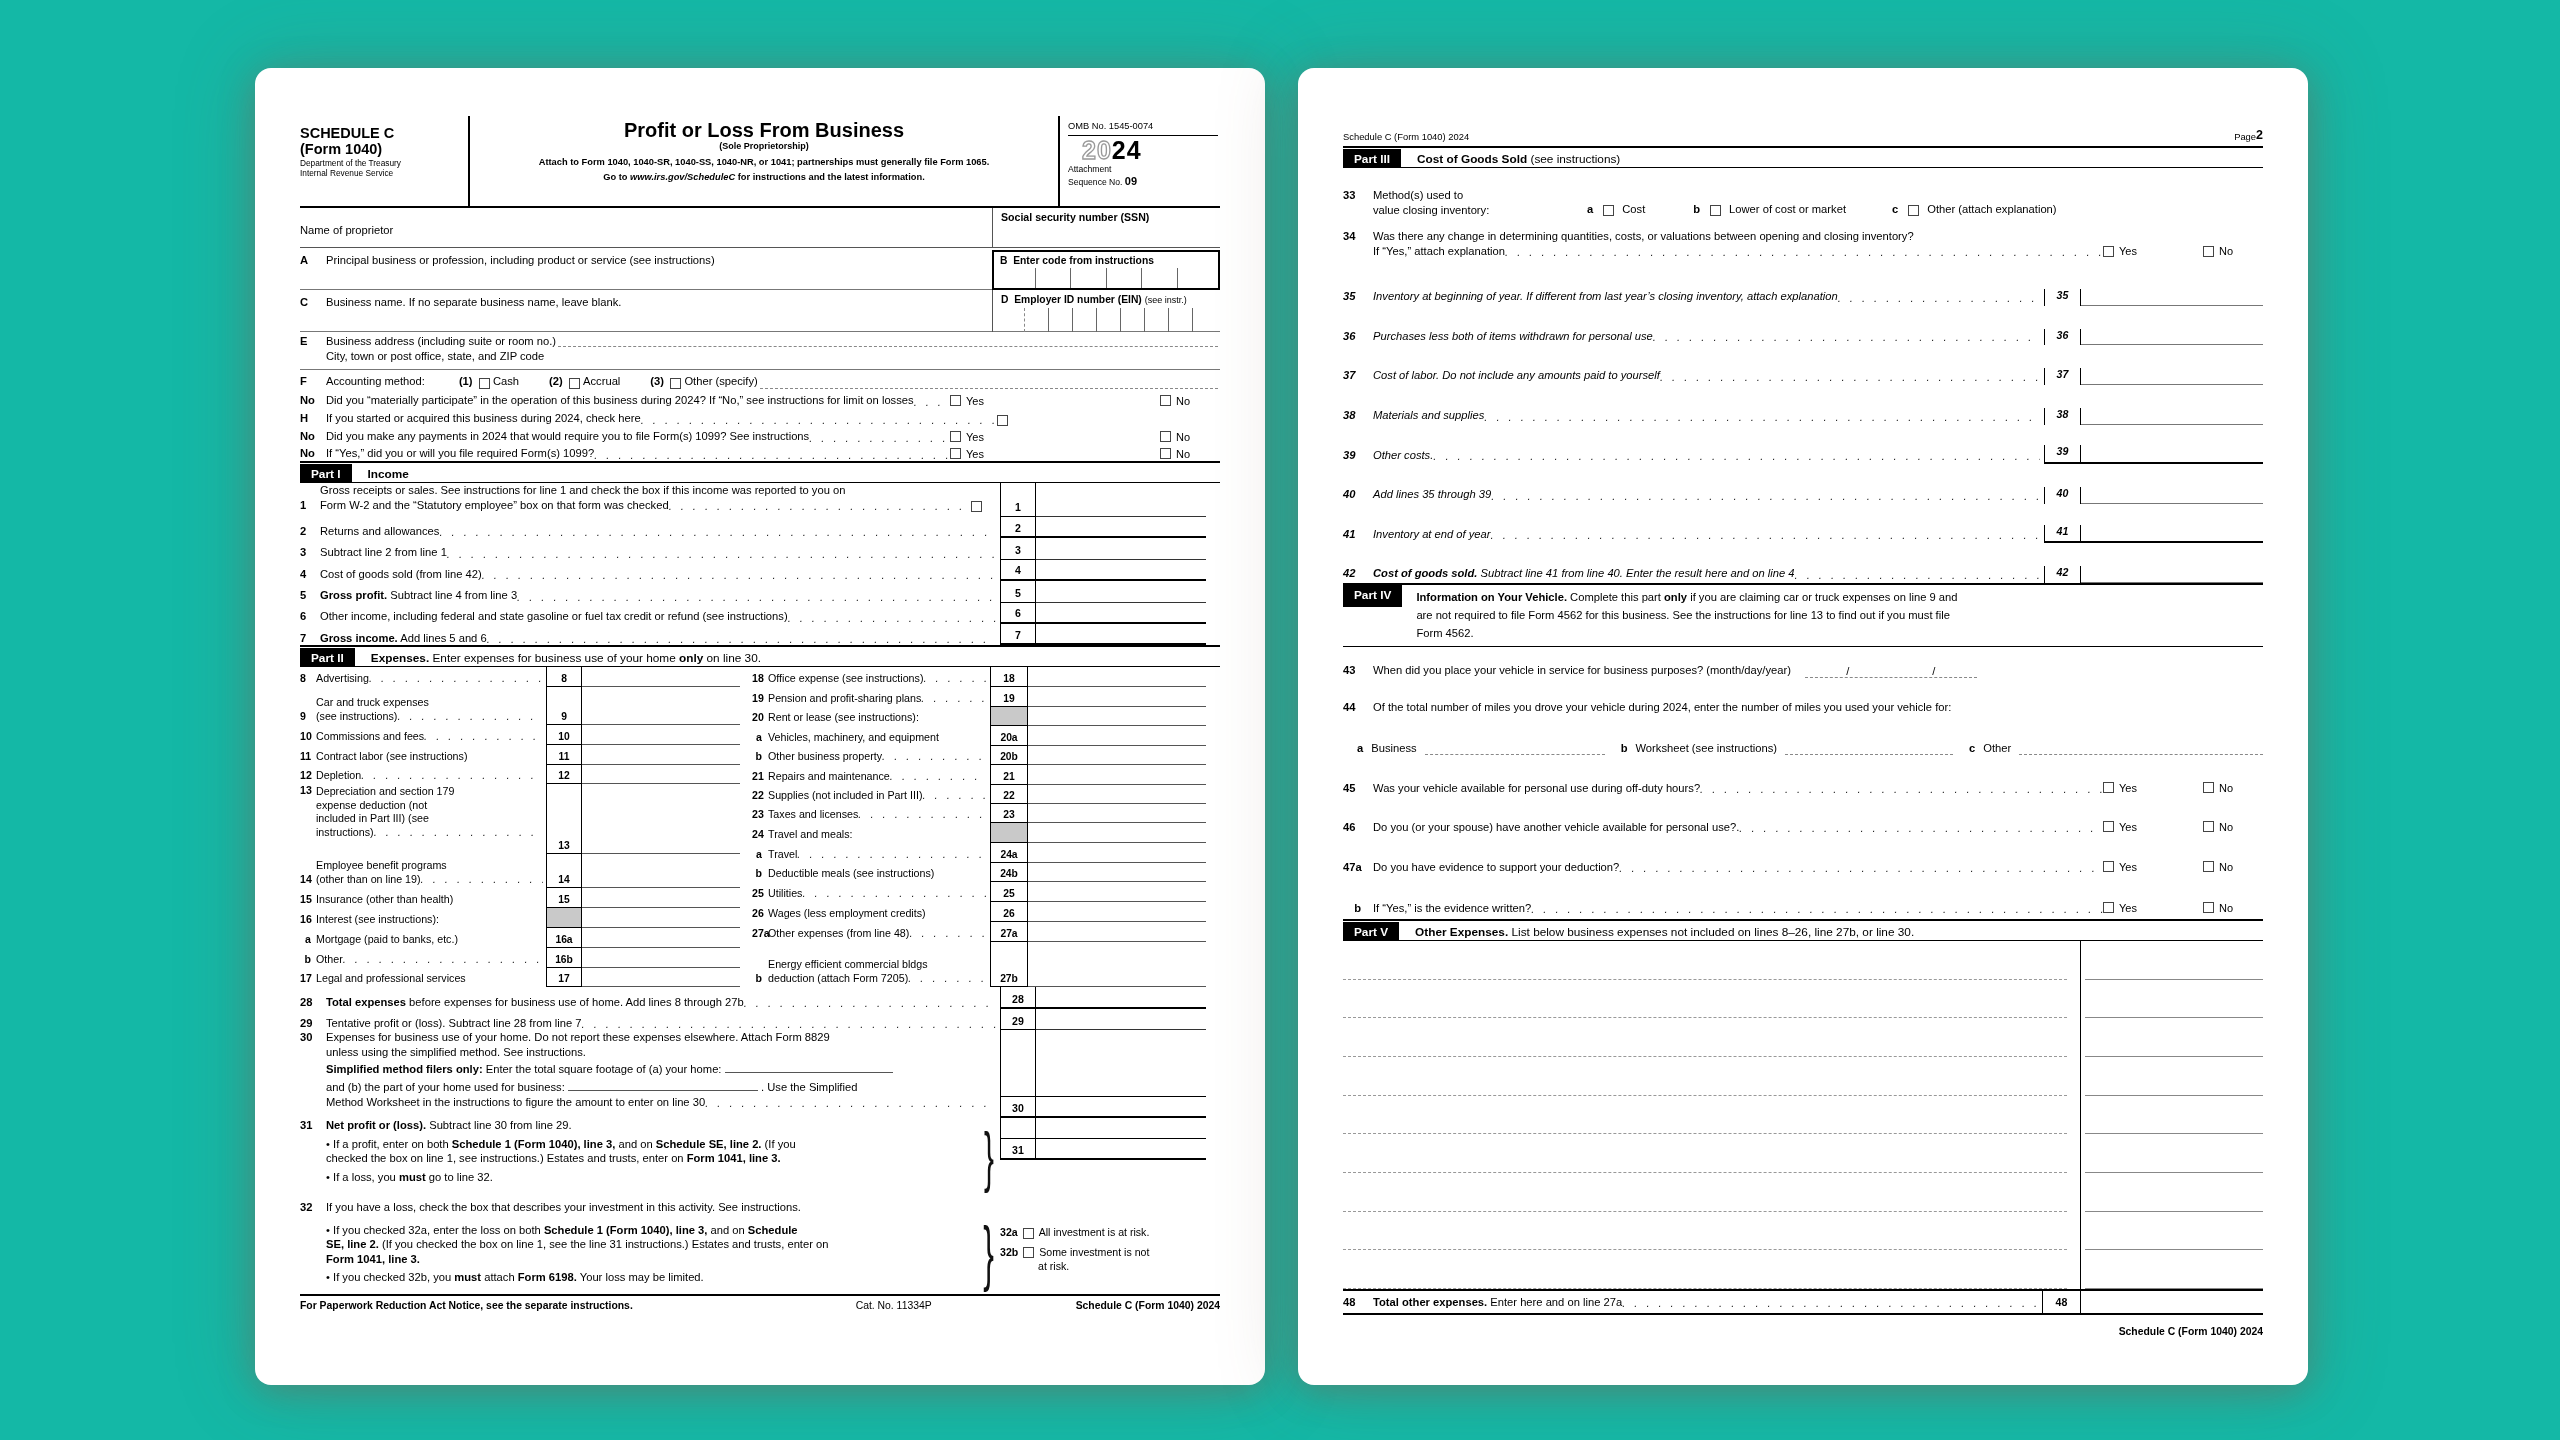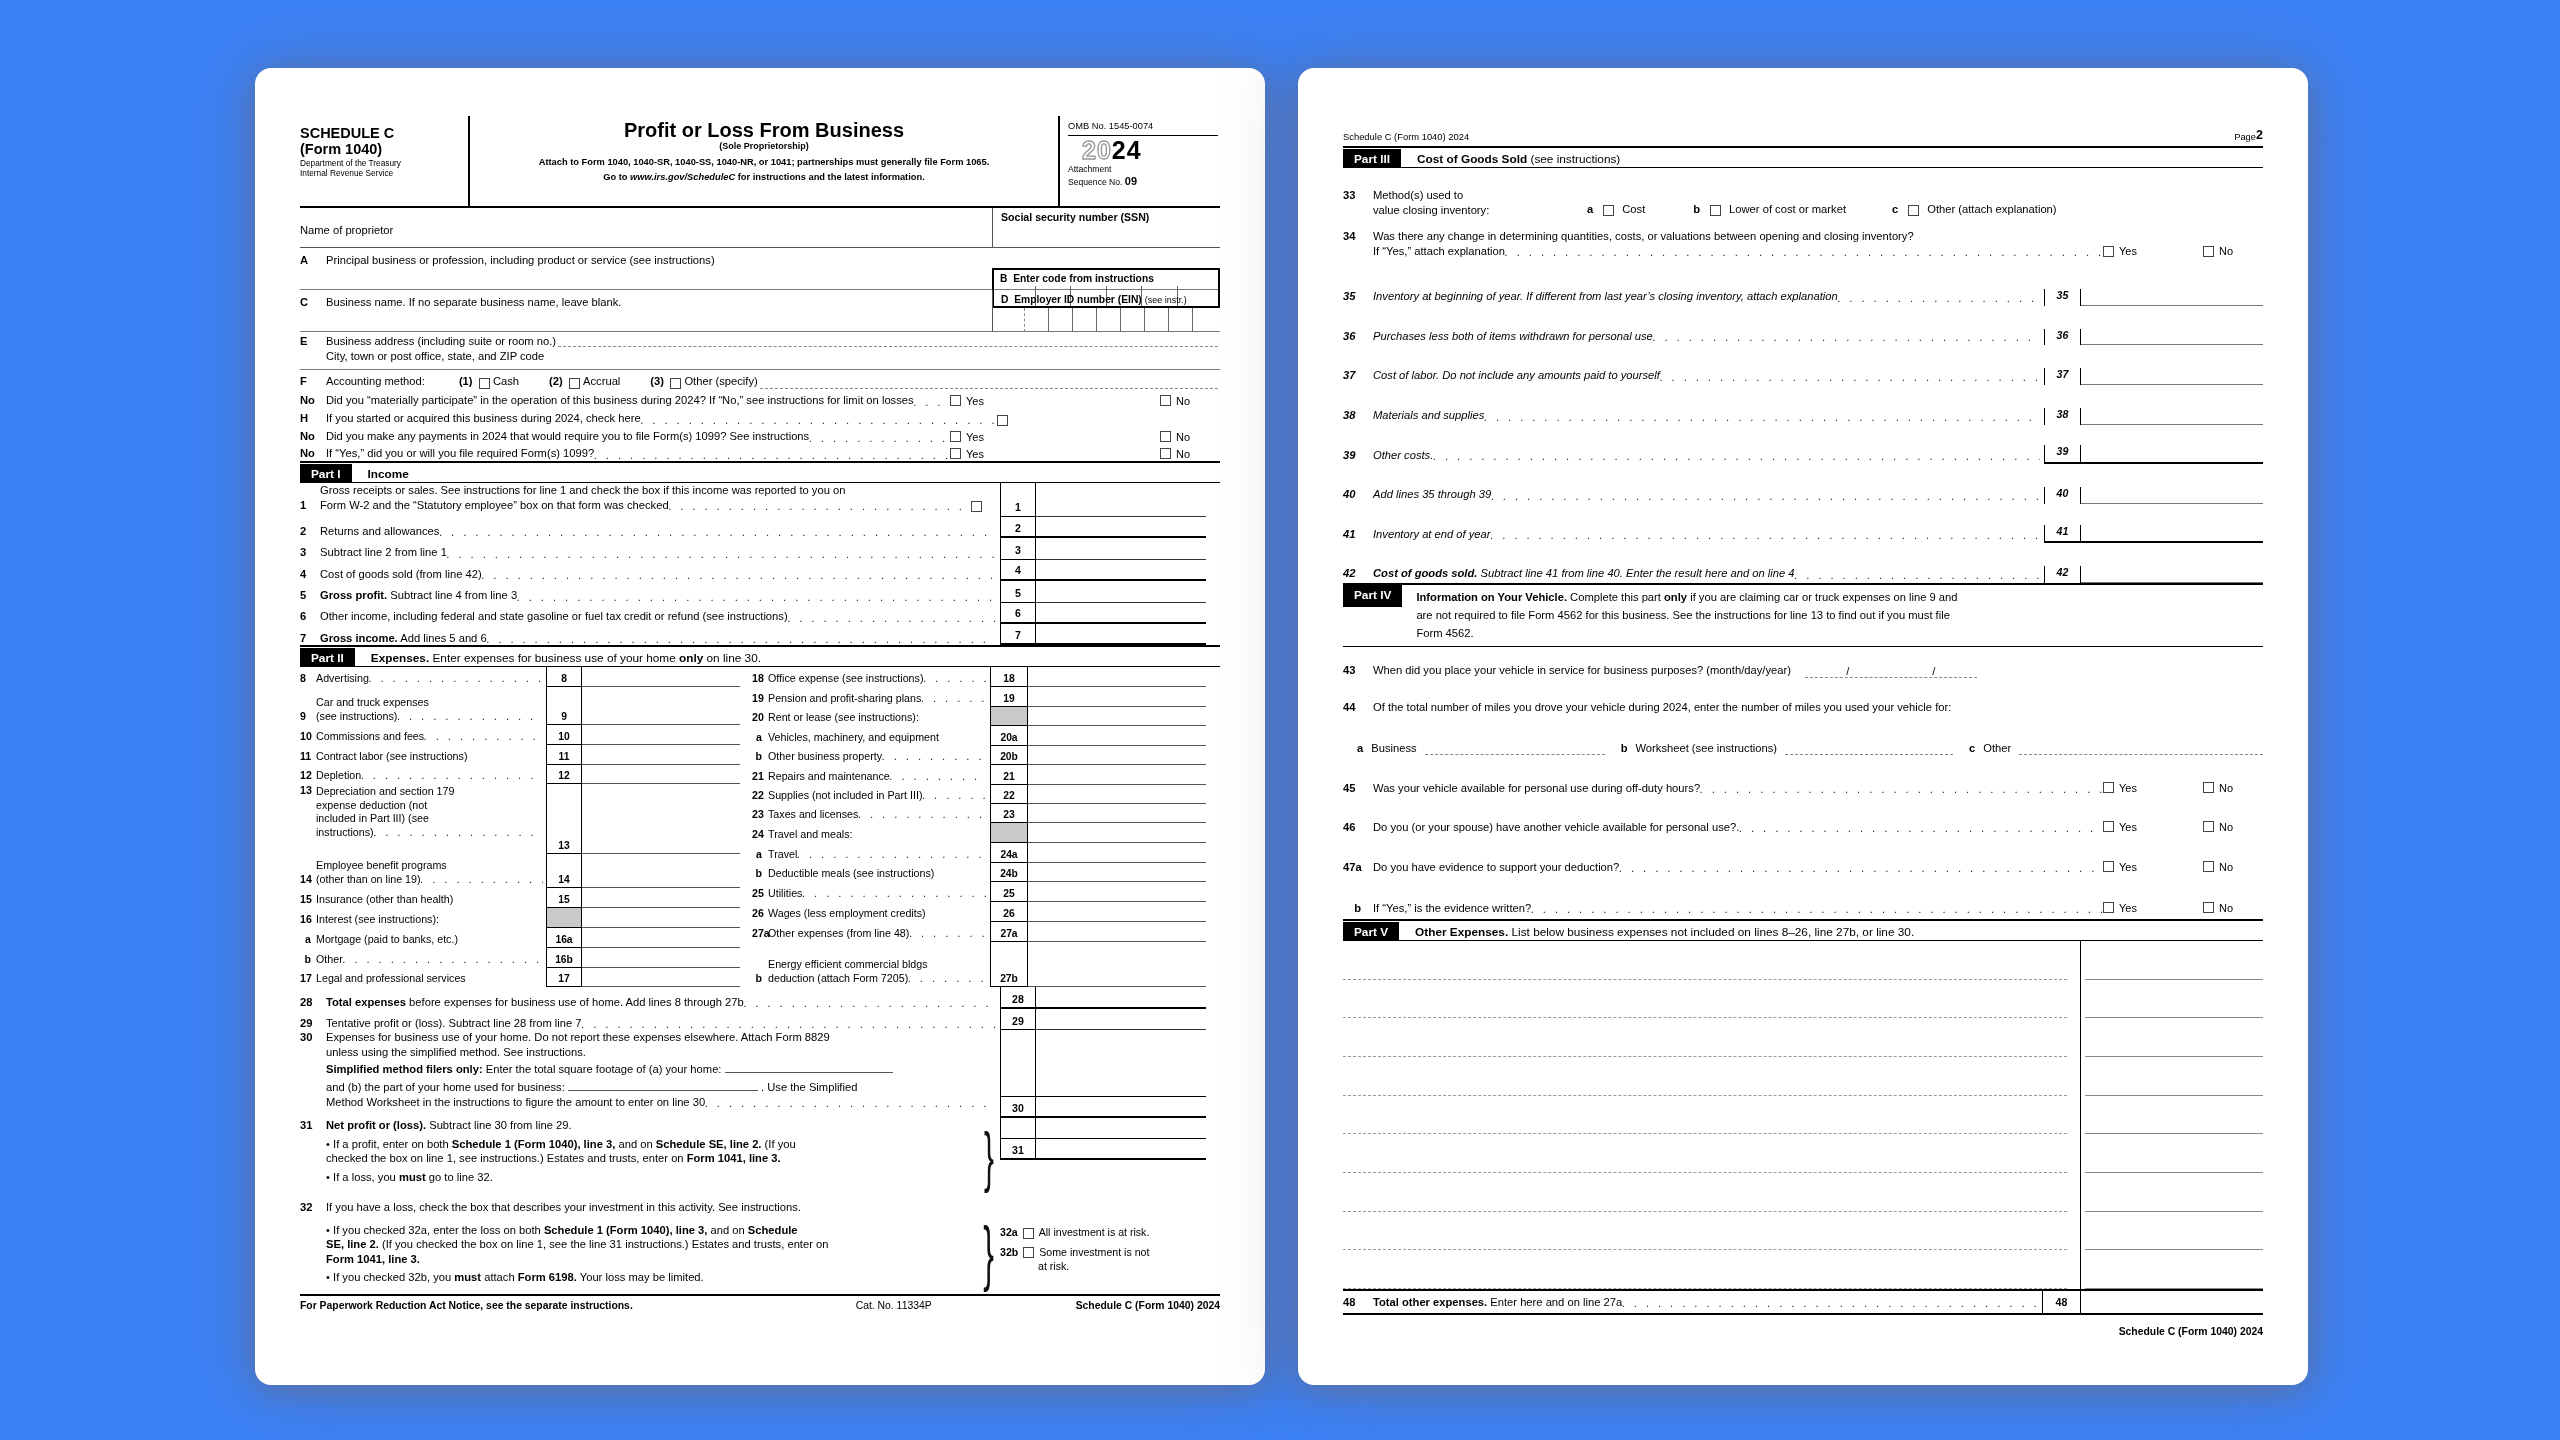--- a/index.html
+++ b/index.html
@@ -1,16 +1,16 @@
 <!DOCTYPE html>
 <html><head>
 <meta charset="utf-8">
 <style>
   html,body{margin:0;padding:0;background:#e8ded8;}
-  .stage{position:relative;width:2560px;height:1440px;background:#3b82f6;font-family:"Liberation Sans",sans-serif;color:#000;overflow:hidden;}
+  .stage{position:relative;width:2560px;height:1440px;background:#14b8a6;font-family:"Liberation Sans",sans-serif;color:#000;overflow:hidden;}
   .stage *{box-sizing:border-box;}
   .page{position:absolute;top:68px;width:1010px;height:1317px;background:#fff;border-radius:16px;
         box-shadow:0 6px 34px rgba(125,95,80,.40),0 0 80px rgba(125,95,80,.28);}
   .pg1{left:255px;} .pg2{left:1298px;}
   .inner{position:absolute;left:45px;right:45px;top:0;bottom:0;font-size:11.2px;line-height:1.3;}
   .b{font-weight:bold;} .i{font-style:italic;} .sm{font-size:9px;}
   
   .hdr{display:flex;height:92px;border-bottom:2.5px solid #000;margin-top:48px;}
   .hdr-l{width:170px;border-right:2px solid #000;padding-top:10px;}
   .h-sched{font-weight:bold;font-size:14.5px;line-height:1.1;}
@@ -29,21 +29,21 @@
   
   .cb{display:inline-block;width:11px;height:11px;border:1.2px solid #444;background:#fff;flex:none;vertical-align:-2px;}
   .dt{flex:1;overflow:hidden;white-space:nowrap;min-width:6px;height:13px;color:#222;}
   .dt::before{content:". . . . . . . . . . . . . . . . . . . . . . . . . . . . . . . . . . . . . . . . . . . . . . . . . . . . . . . . . . . . . . . . . . . . . . . . . . . .";letter-spacing:3px;font-size:11px;}
   .nrow{display:flex;height:40px;border-bottom:1px solid #555;}
   .nrow .lft{flex:1;padding-top:15px;}
   .ssncell{width:228px;border-left:1px solid #555;padding:3px 0 0 8px;font-weight:bold;font-size:10.6px;}
   .abrow{display:flex;height:42px;border-bottom:1px solid #777;position:relative;}
   .abrow .lft{flex:1;padding-top:5px;display:flex;}
   .ltr{width:26px;font-weight:bold;flex:none;}
-  .bbox{position:absolute;right:0;top:20px;width:228px;height:40px;border:2.5px solid #000;padding:2px 6px 0;font-weight:bold;font-size:10.3px;display:flex;flex-direction:column;}
+  .bbox{position:absolute;right:0;top:2px;width:228px;height:40px;border:2.5px solid #000;padding:2px 6px 0;font-weight:bold;font-size:10.3px;display:flex;flex-direction:column;}
   .dcell{position:absolute;right:0;top:0;width:228px;height:42px;border-left:1px solid #555;padding:3px 4px 0 8px;font-size:10.3px;display:flex;flex-direction:column;}
   .ticks{display:flex;flex:1;margin-top:1px;}
   .ticks i{flex:1;border-left:1px solid #666;}
   .ticks i:first-child{border-left:none;}
   .ticks i.dash{border-left:1px dashed #888;}
   .erow{height:38px;border-bottom:1px solid #777;padding-top:2px;}
   .eline{display:flex;}
   .dashfill{flex:1;border-bottom:1.3px dashed #888;height:13px;margin:0 2px;}
   .qrow{display:flex;align-items:flex-end;}
   .f19{height:19px;} .f18{height:18px;} .f17{height:17px;}

